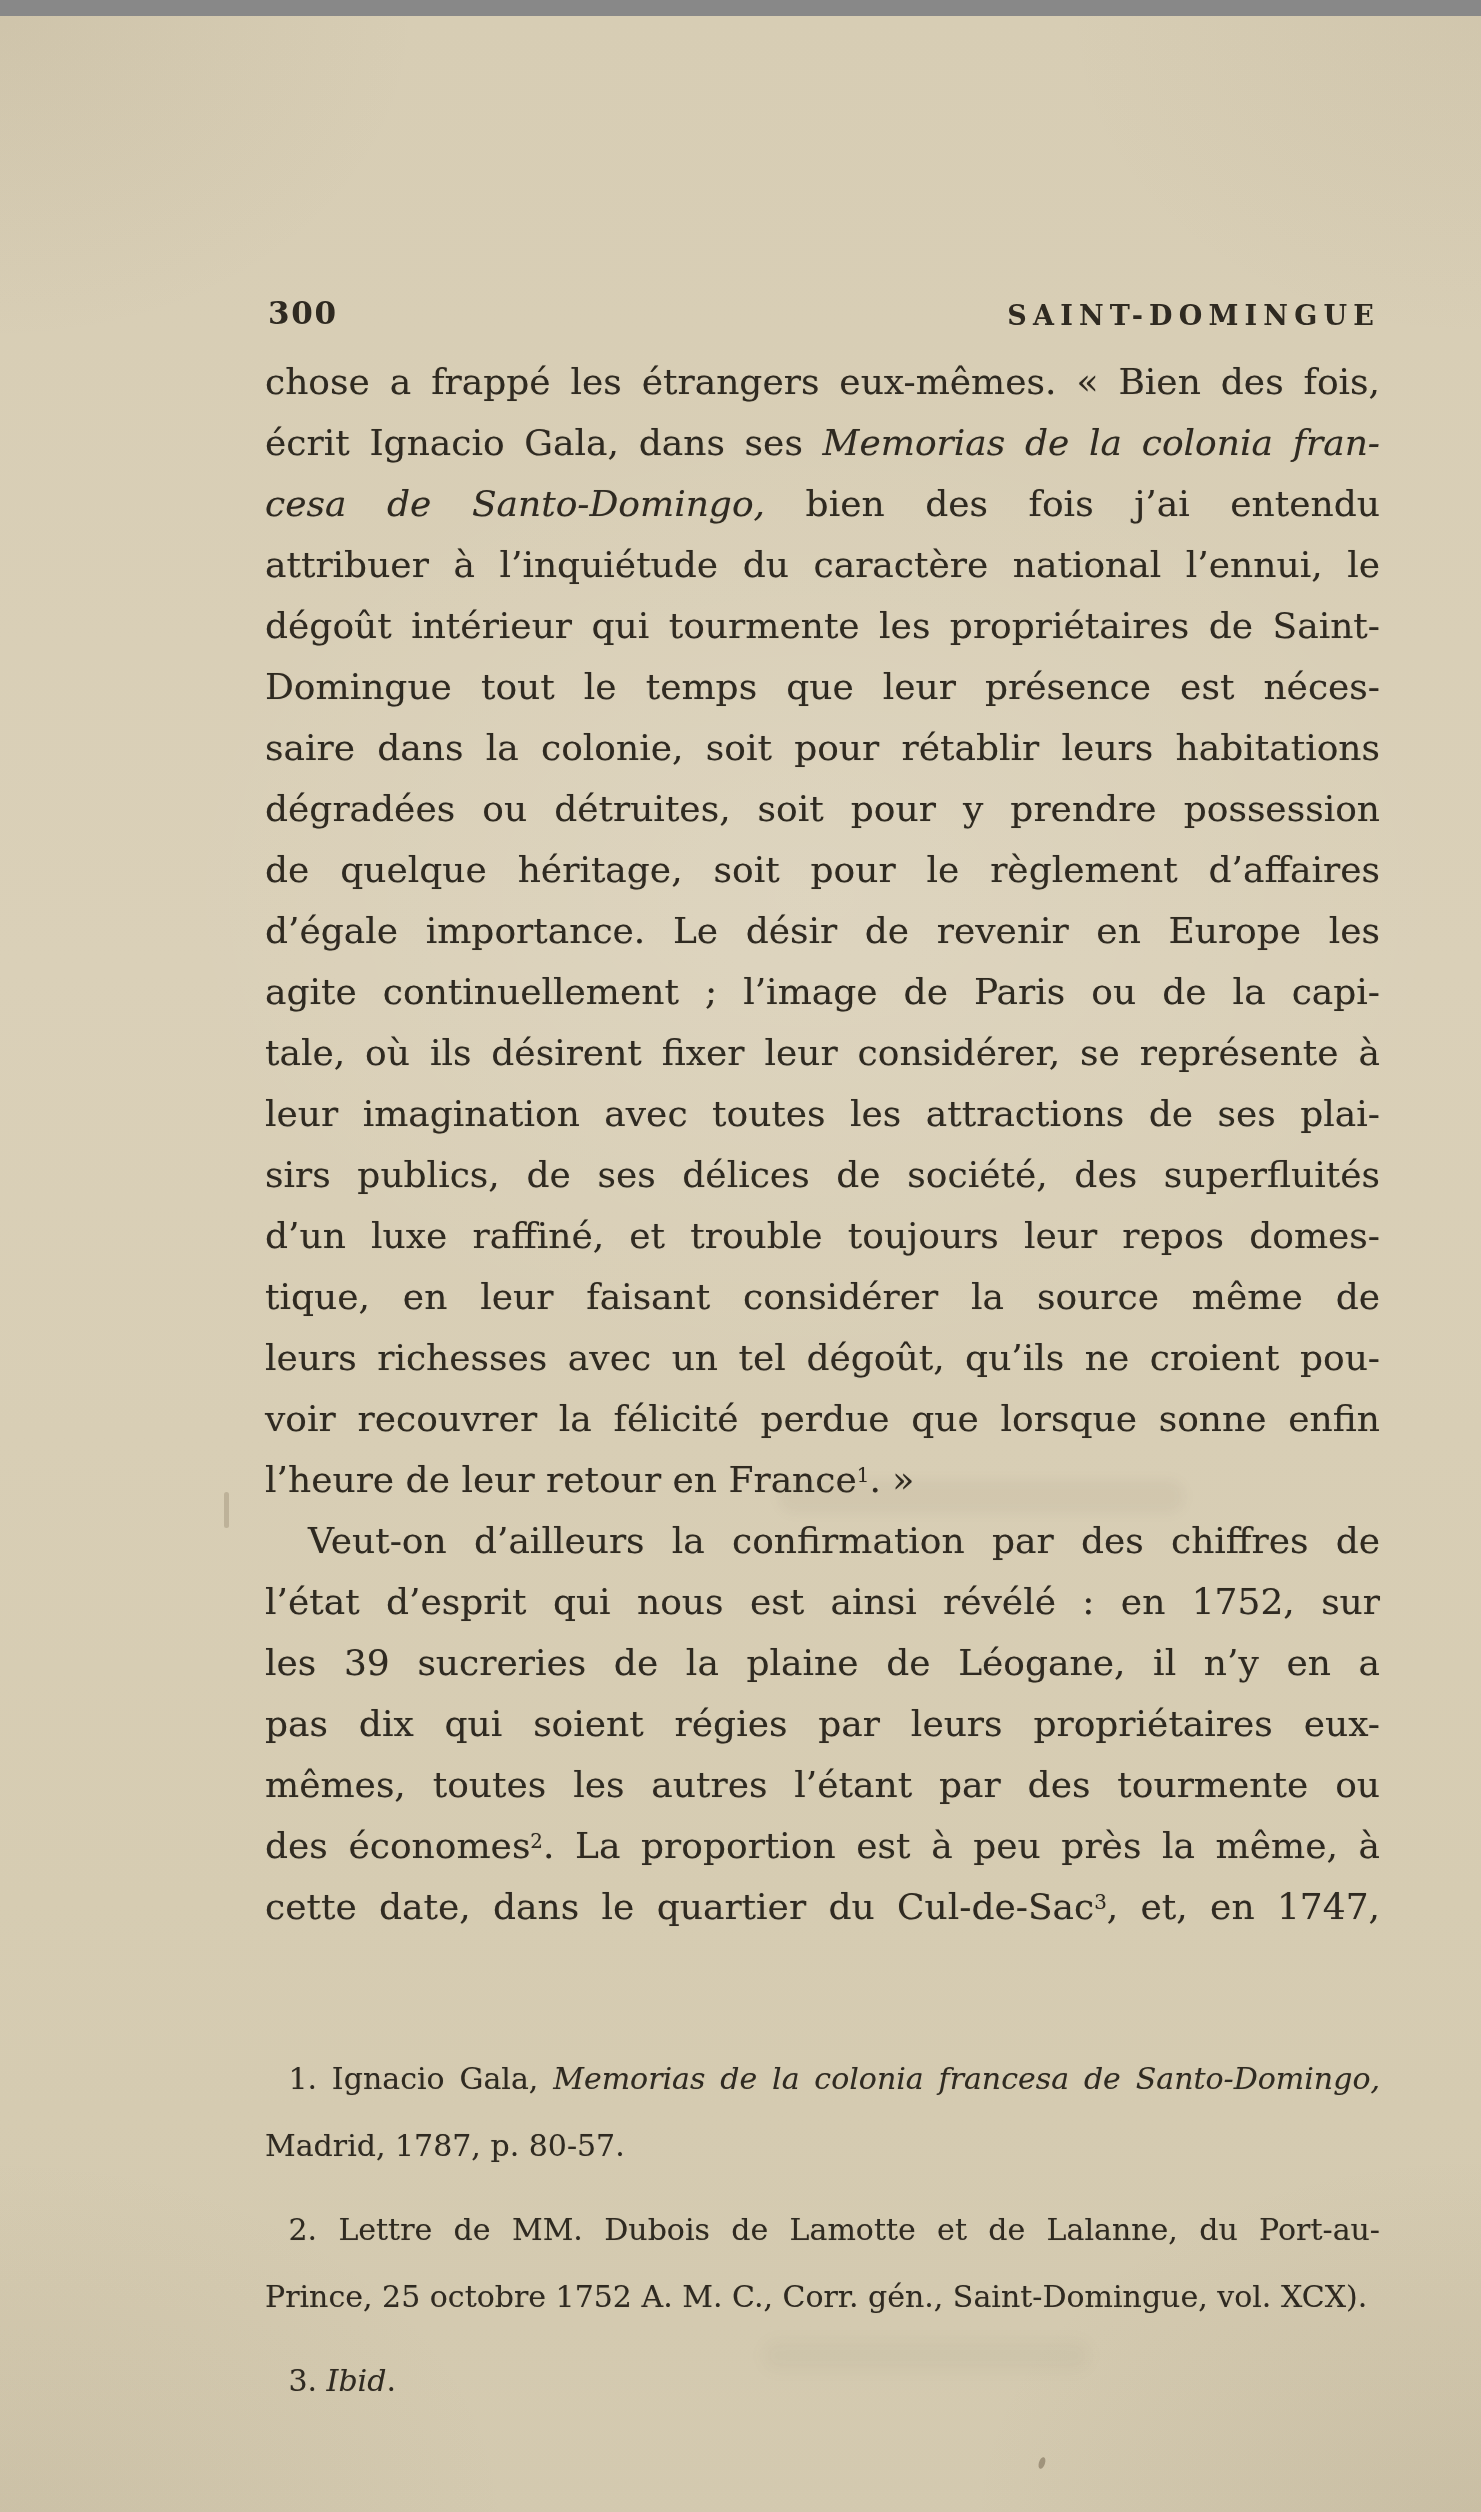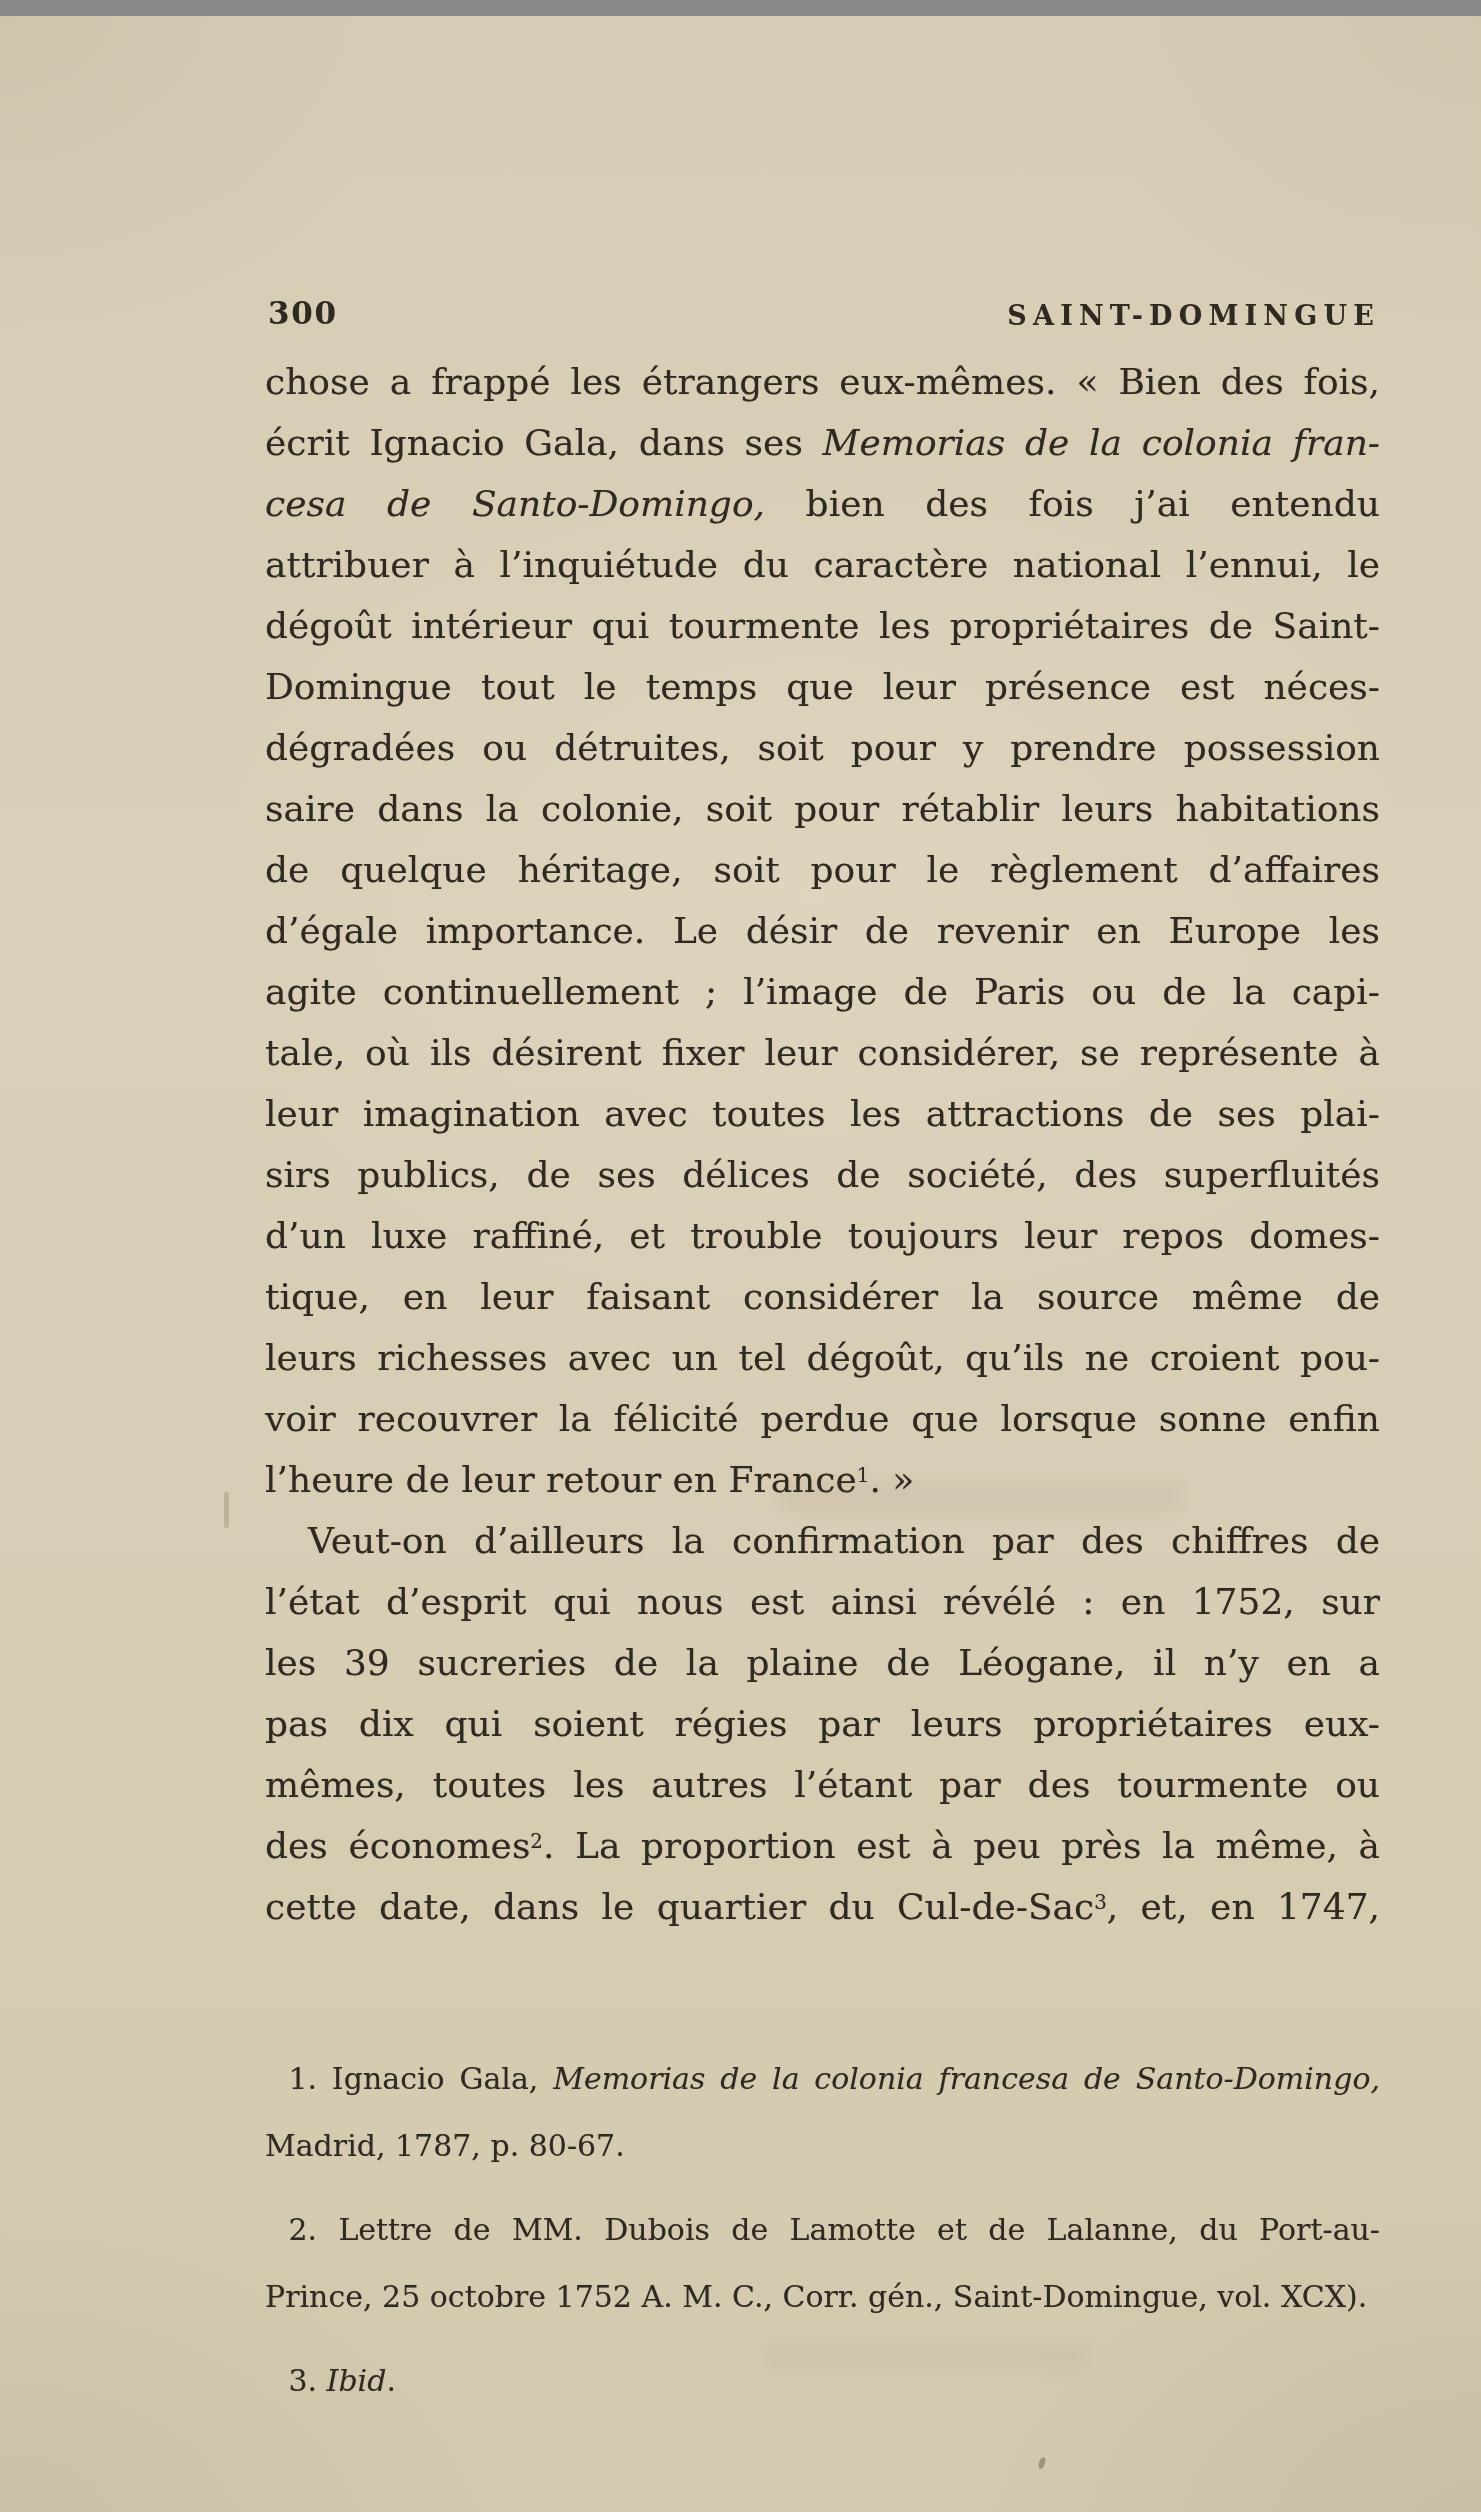--- a/index.html
+++ b/index.html
@@ -74,22 +74,22 @@
   </div>
 
   <div class="bodytext">
       <div>
         <div class="bline"><span>chose a frappé les étrangers eux-mêmes. « Bien des fois,</span></div>
         <div class="bline"><span>écrit Ignacio Gala, dans ses </span><span class="it">Memorias de la colonia fran-</span></div>
         <div class="bline"><span class="it">cesa de Santo-Domingo,</span><span> bien des fois j’ai entendu</span></div>
         <div class="bline"><span>attribuer à l’inquiétude du caractère national l’ennui, le</span></div>
         <div class="bline"><span>dégoût intérieur qui tourmente les propriétaires de Saint-</span></div>
         <div class="bline"><span>Domingue tout le temps que leur présence est néces-</span></div>
+        <div class="bline"><span>saire dans la colonie, soit pour rétablir leurs habitations</span></div>
         <div class="bline"><span>dégradées ou détruites, soit pour y prendre possession</span></div>
-        <div class="bline"><span>saire dans la colonie, soit pour rétablir leurs habitations</span></div>
         <div class="bline"><span>de quelque héritage, soit pour le règlement d’affaires</span></div>
         <div class="bline"><span>d’égale importance. Le désir de revenir en Europe les</span></div>
         <div class="bline"><span>agite continuellement ; l’image de Paris ou de la capi-</span></div>
         <div class="bline"><span>tale, où ils désirent fixer leur considérer, se représente à</span></div>
         <div class="bline"><span>leur imagination avec toutes les attractions de ses plai-</span></div>
         <div class="bline"><span>sirs publics, de ses délices de société, des superfluités</span></div>
         <div class="bline"><span>d’un luxe raffiné, et trouble toujours leur repos domes-</span></div>
         <div class="bline"><span>tique, en leur faisant considérer la source même de</span></div>
         <div class="bline"><span>leurs richesses avec un tel dégoût, qu’ils ne croient pou-</span></div>
         <div class="bline"><span>voir recouvrer la félicité perdue que lorsque sonne enfin</span></div>
@@ -102,21 +102,21 @@
         <div class="bline"><span>pas dix qui soient régies par leurs propriétaires eux-</span></div>
         <div class="bline"><span>mêmes, toutes les autres l’étant par des tourmente ou</span></div>
         <div class="bline"><span>des économes</span><span class="sup">2</span><span>. La proportion est à peu près la même, à</span></div>
         <div class="bline"><span>cette date, dans le quartier du Cul-de-Sac</span><span class="sup">3</span><span>, et, en 1747,</span></div>
       </div>
     </div>
 
   <div class="footnotes">
       <div class="footnote">
         <div class="fline" style="text-indent: 23.4px;"><span>1. Ignacio Gala, </span><span class="it">Memorias de la colonia francesa de Santo-Domingo,</span></div>
-        <div class="fline left"><span>Madrid, 1787, p. 80-67.</span></div>
+        <div class="fline left"><span>Madrid, 1787, p. 80-57.</span></div>
       </div>
       <div class="footnote">
         <div class="fline" style="text-indent: 23.4px;"><span>2. Lettre de MM. Dubois de Lamotte et de Lalanne, du Port-au-</span></div>
         <div class="fline left"><span>Prince, 25 octobre 1752 A. M. C., Corr. gén., Saint-Domingue, vol. XCX).</span></div>
       </div>
       <div class="footnote">
         <div class="fline left" style="text-indent: 23.4px;"><span>3. </span><span class="it">Ibid</span><span>.</span></div>
       </div>
     </div>
 

